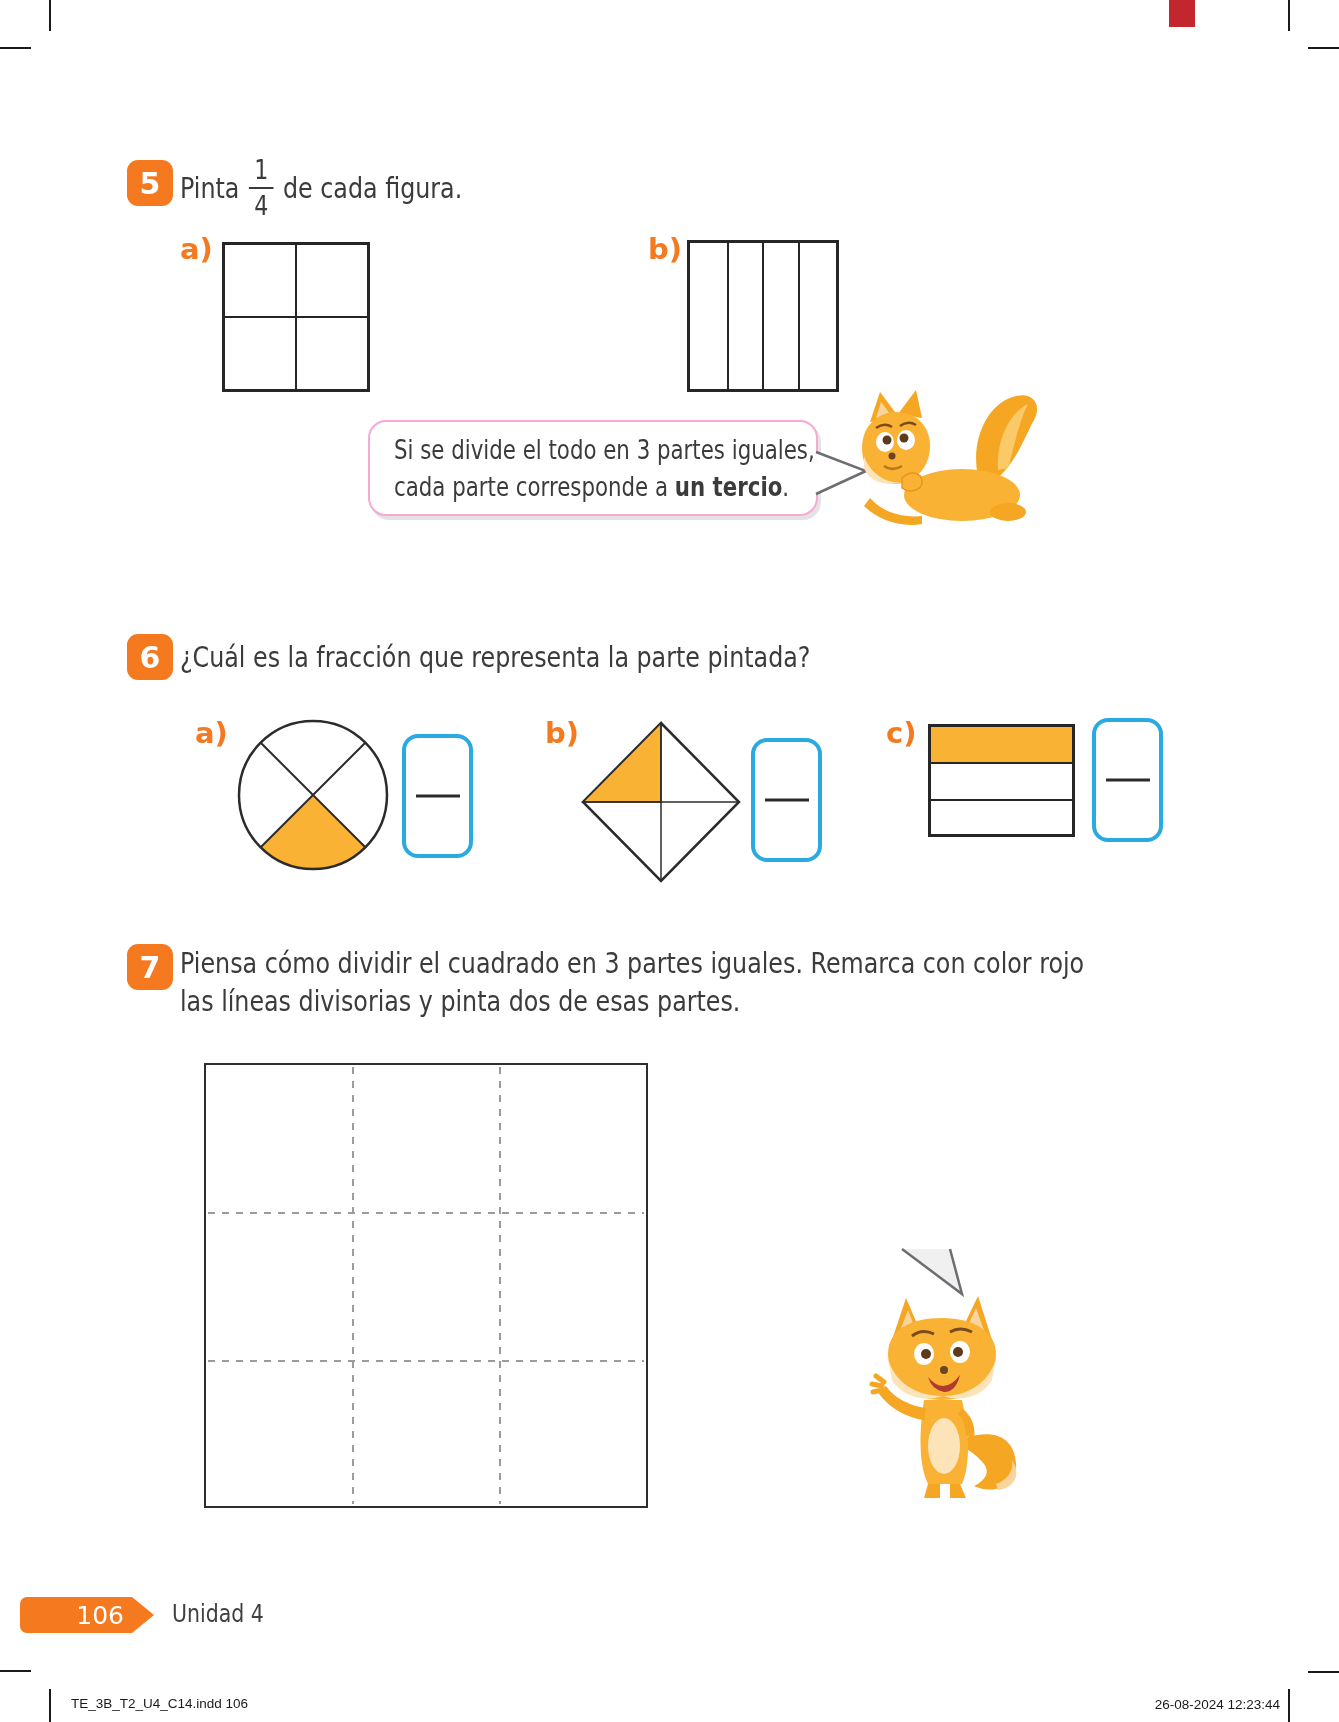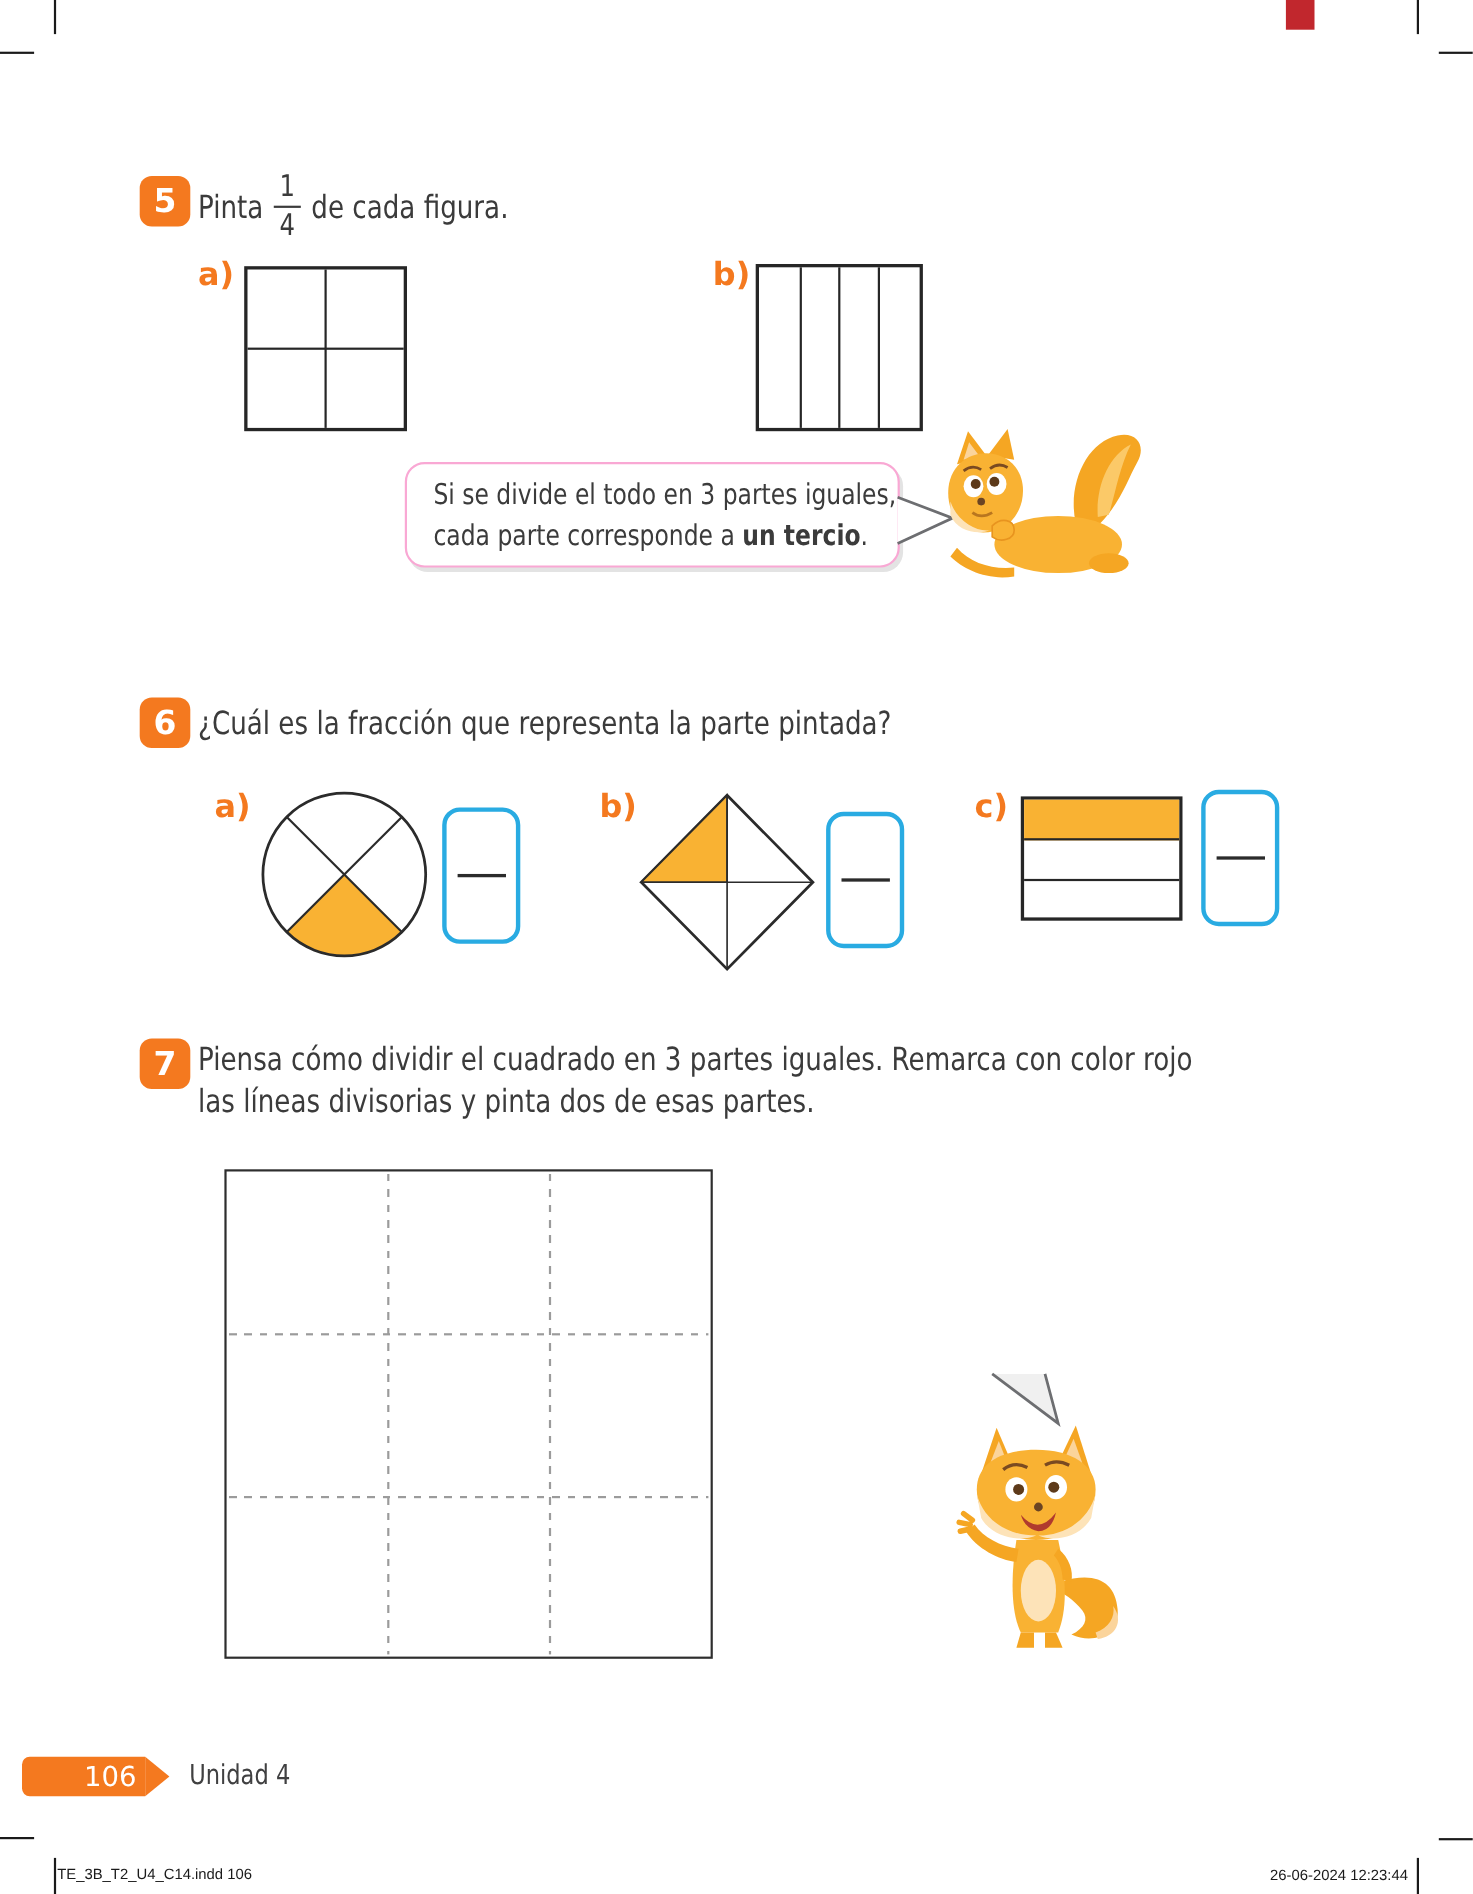--- a/index.html
+++ b/index.html
@@ -196,16 +196,16 @@
     <circle cx="100" cy="64" r="5" fill="#5d3a1a"></circle>
     <path d="M54,48 Q64,40 76,46" stroke="#7a4a21" stroke-width="3" fill="none"></path>
     <path d="M92,44 Q102,38 114,44" stroke="#7a4a21" stroke-width="3" fill="none"></path>
     <circle cx="86" cy="82" r="4" fill="#6b4423"></circle>
     <path d="M70,89 Q86,108 102,87 Q98,104 86,104 Q74,102 70,89 Z" fill="#b03a2e"></path>
   </svg>
 
   <div class="pagebadge">106</div>
   <div class="unitlabel hand">Unidad 4</div>
 
-  <div class="printline" style="left:52px;top:1696px;">TE_3B_T2_U4_C14.indd   106</div>
-  <div class="printline" style="right:59px;top:1697px;text-align:right;">26-06-2024   12:23:44</div>
+  <div class="printline" style="left:71px;top:1696px;">TE_3B_T2_U4_C14.indd   106</div>
+  <div class="printline" style="right:59px;top:1697px;text-align:right;">26-08-2024   12:23:44</div>
 
 </div>
 
 </body></html>

